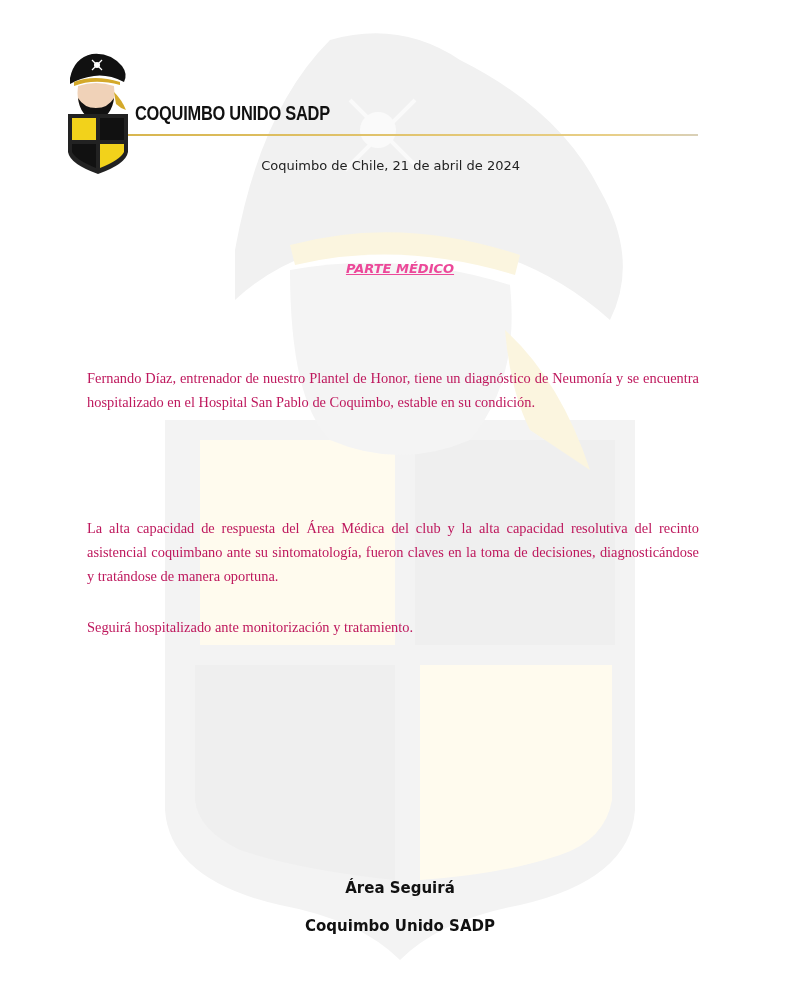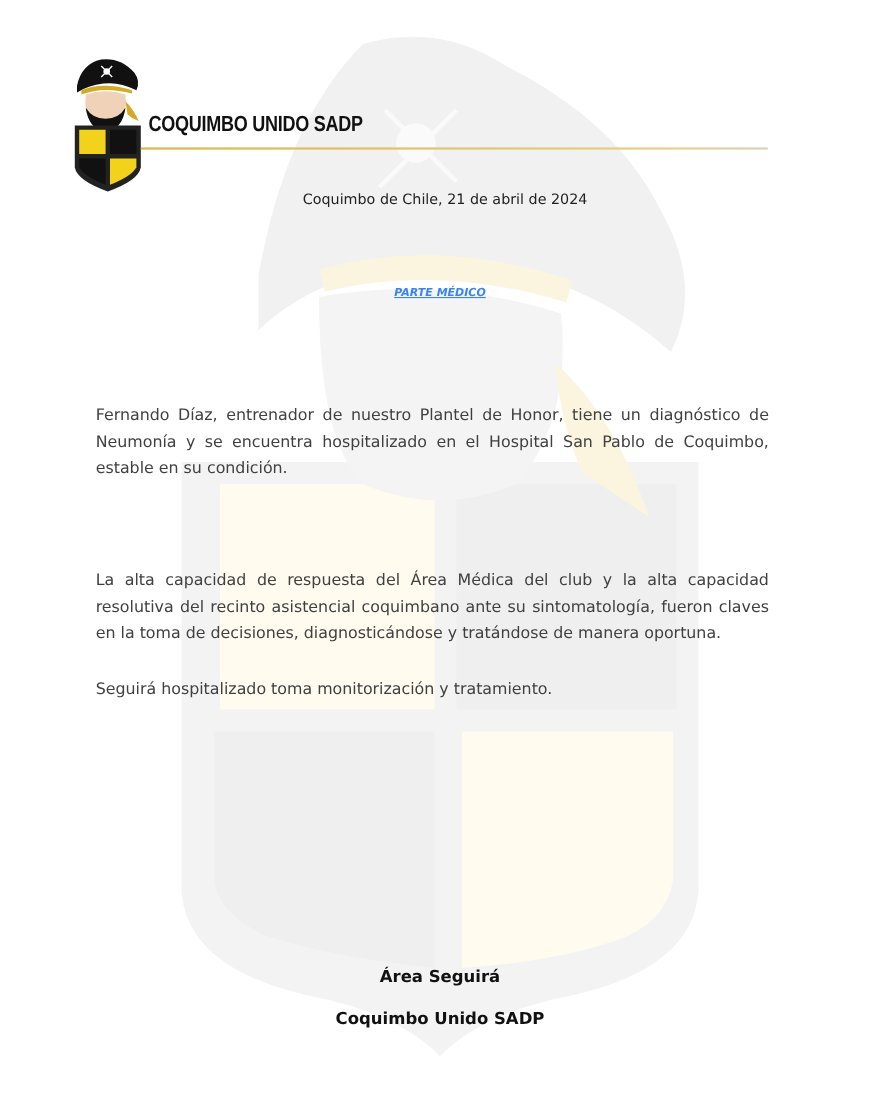--- a/index.html
+++ b/index.html
@@ -14,30 +14,30 @@
     .brand {
       position: absolute; left: 135px; top: 102px;
       font-family: "Liberation Sans", sans-serif; font-weight: bold; font-size: 20px;
       letter-spacing: -0.3px; color: #111; transform: scaleX(0.82); transform-origin: left center;
     }
     .header-rule {
       position: absolute; left: 128px; top: 134px; width: 570px; height: 2px;
       background: linear-gradient(to right, #d8b64f, #e8cf88 85%, #d9d0b8);
     }
     .date {
-      position: absolute; right: 103px; top: 158px;
-      font-size: 13px; color: #222; margin-top: 16px;
+      position: absolute; right: 117px; top: 158px;
+      font-size: 13px; color: #222;
     }
     .title {
       position: absolute; left: 0; width: 800px; top: 261px; text-align: center;
-      font-weight: bold; font-style: italic; text-decoration: underline; font-size: 10px; color: #3b82f6;
+      font-weight: bold; font-style: italic; text-decoration: underline; font-size: 13px; color: #ec4899;
     }
     .para {
       position: absolute; left: 87px; width: 612px;
-      font-size: 14.4px; line-height: 24px; text-align: justify; color: #404040;
+      font-size: 14.4px; line-height: 24px; text-align: justify; color: #be185d; font-family: Liberation Serif, serif;
     }
     .p1 { top: 366px; }
     .p2 { top: 516px; }
     .p3 { top: 615px; }
     .sign {
       position: absolute; left: 0; width: 800px; text-align: center;
       font-weight: bold; font-size: 15px; color: #111;
     }
     .sign1 { top: 879px; }
     .sign2 { top: 917px; }
@@ -91,17 +91,17 @@
 
   <div class="brand">COQUIMBO UNIDO SADP</div>
   <div class="header-rule"></div>
 
   <div class="date">Coquimbo de Chile, 21 de abril de 2024</div>
 
   <div class="title">PARTE MÉDICO</div>
 
   <div class="para p1">Fernando Díaz, entrenador de nuestro Plantel de Honor, tiene un diagnóstico de Neumonía y se encuentra hospitalizado en el Hospital San Pablo de Coquimbo, estable en su condición.</div>
   <div class="para p2">La alta capacidad de respuesta del Área Médica del club y la alta capacidad resolutiva del recinto asistencial coquimbano ante su sintomatología, fueron claves en la toma de decisiones, diagnosticándose y tratándose de manera oportuna.</div>
-  <div class="para p3">Seguirá hospitalizado toma monitorización y tratamiento.</div>
+  <div class="para p3">Seguirá hospitalizado ante monitorización y tratamiento.</div>
 
   <div class="sign sign1">Área Seguirá</div>
   <div class="sign sign2">Coquimbo Unido SADP</div>
 </div>
 
 </body></html>

